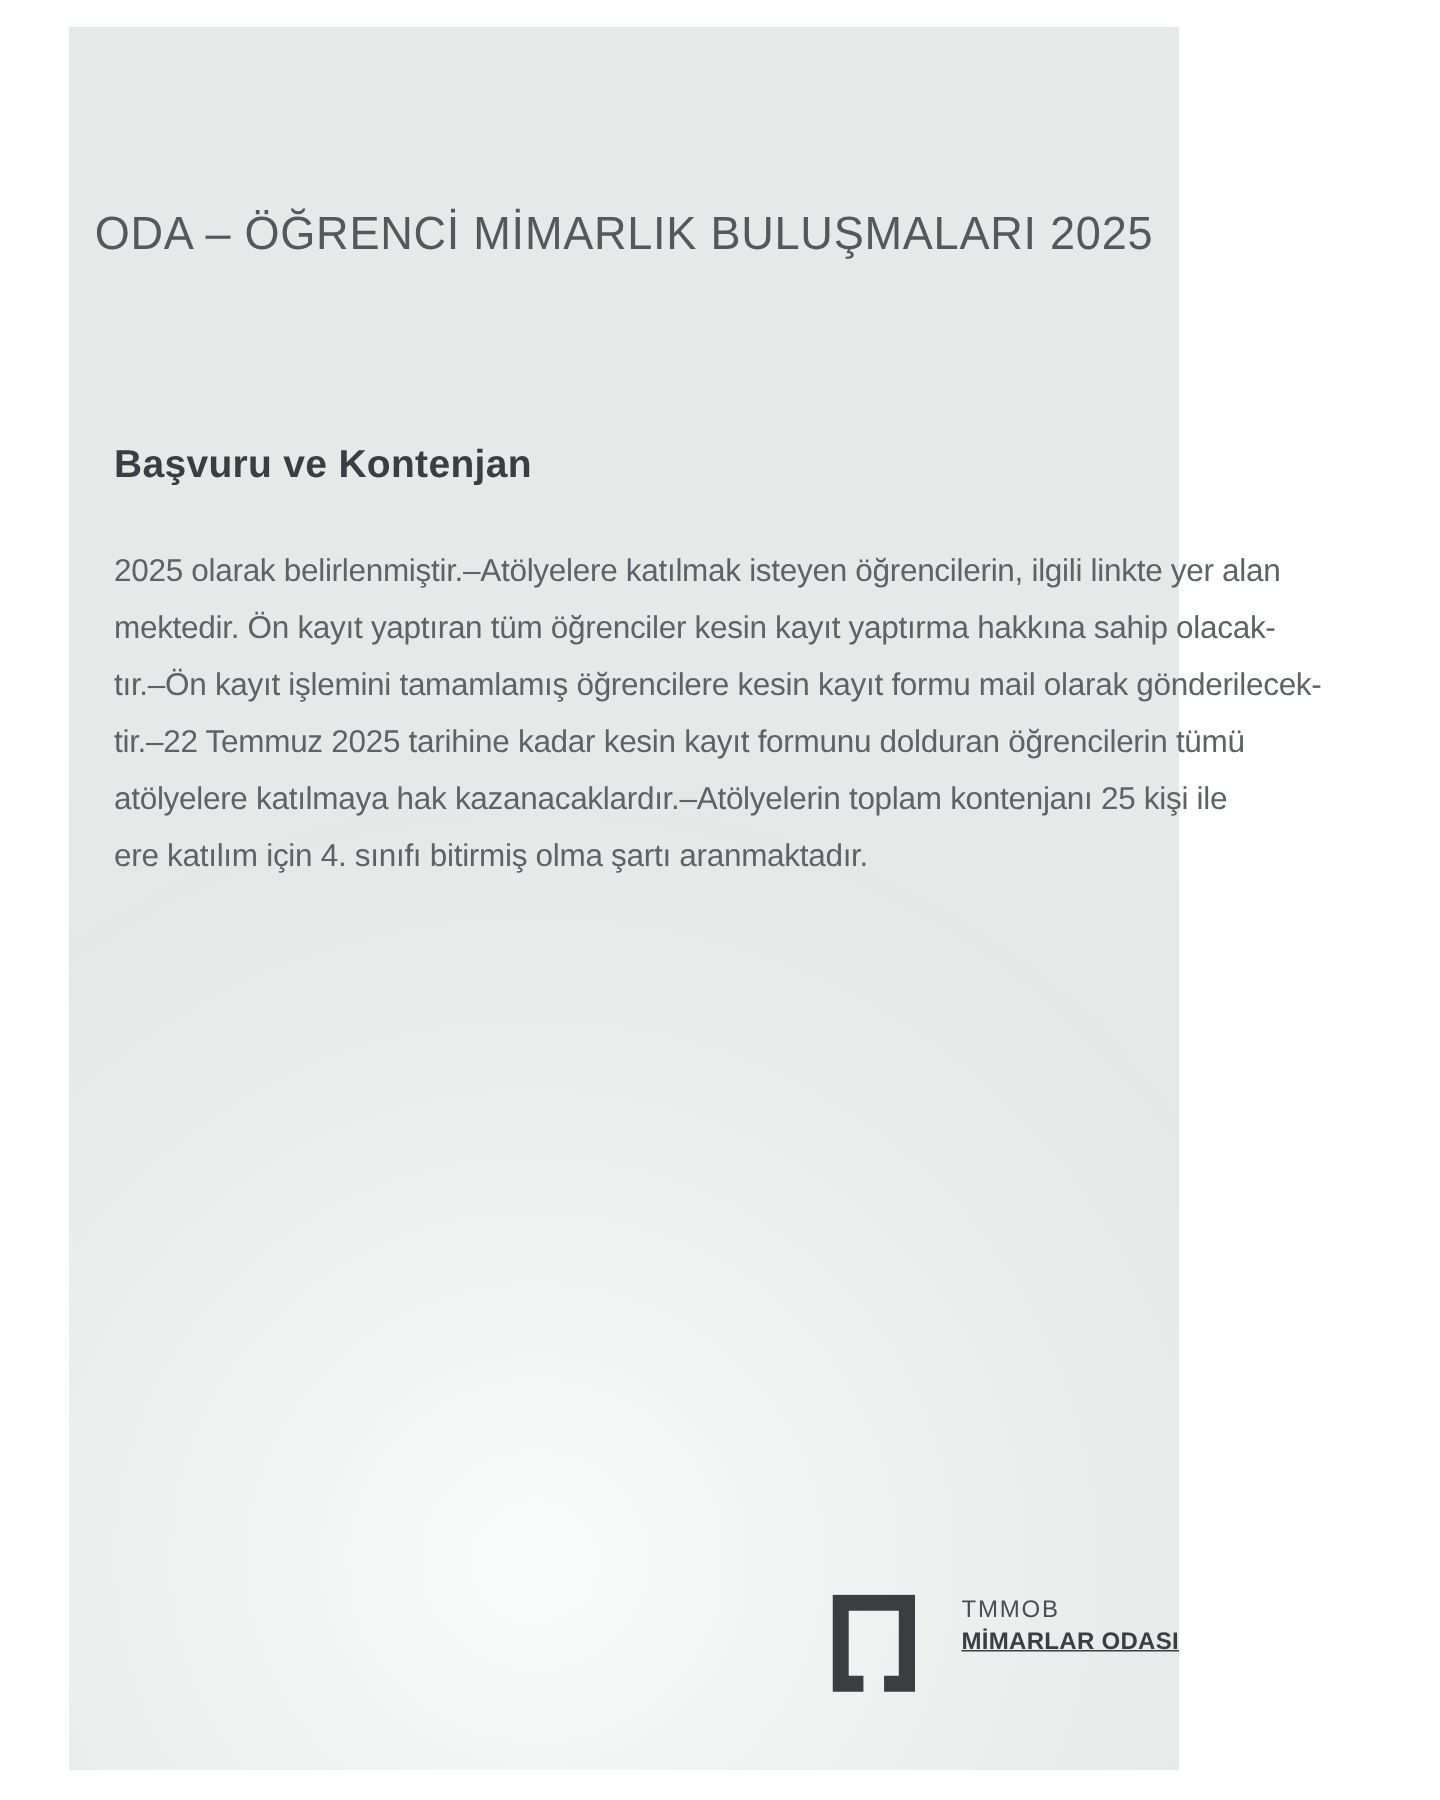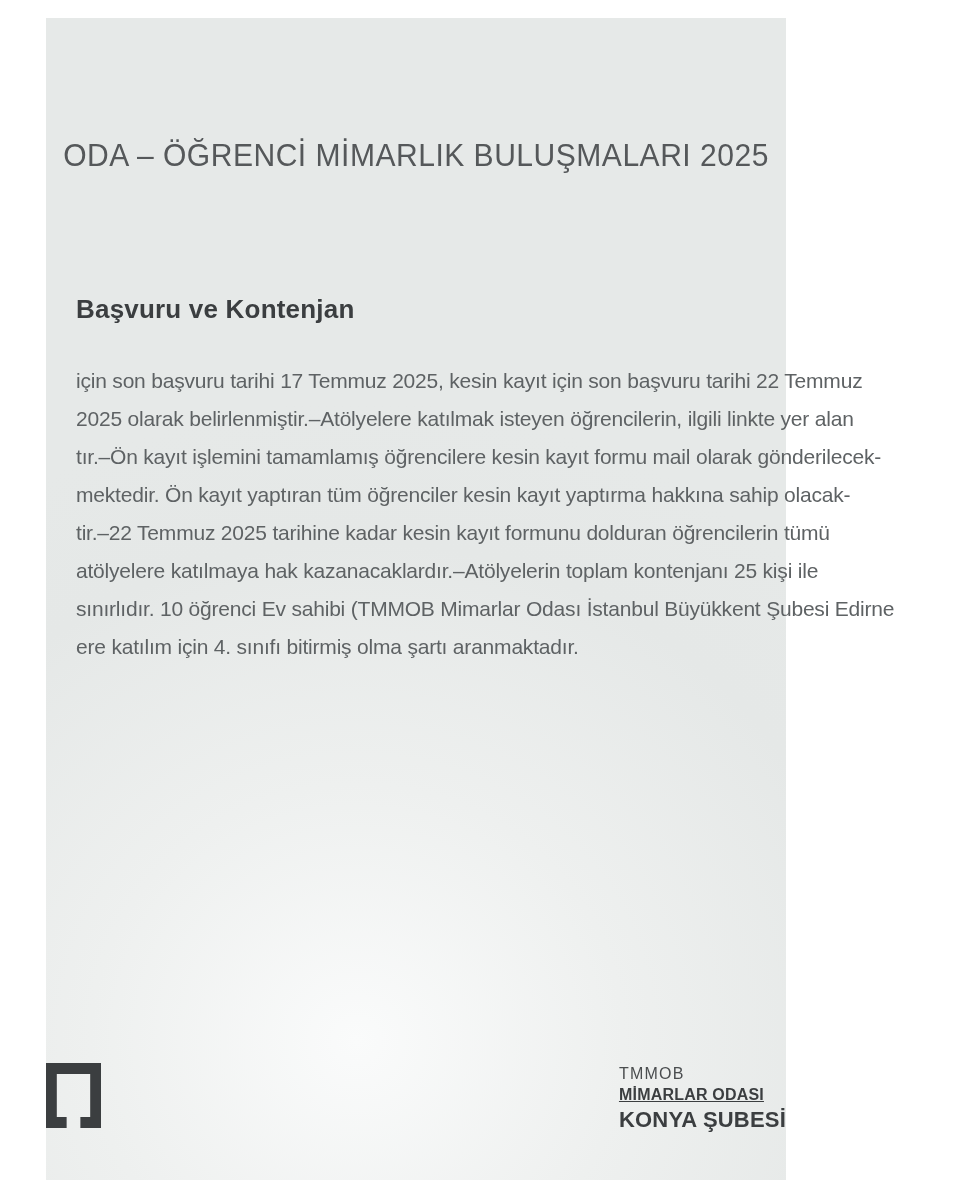--- a/index.html
+++ b/index.html
@@ -56,21 +56,21 @@
     color: #5e6264;
     white-space: nowrap;
   }
   .body-line { white-space: nowrap; }
   .footer-logo {
     position: absolute;
     top: 1045px;
     left: 0;
     right: 0;
     display: flex;
-    justify-content: space-between;
+    justify-content: flex-end;
     align-items: flex-start;
     gap: 31px;
   }
   .logo-mark {
     width: 55px;
     height: 65px;
     display: block;
     flex: 0 0 auto;
   }
   .logo-text {
@@ -105,34 +105,31 @@
 </head>
 <body>
 
 <div class="card">
 
   <h1 class="title">ODA – ÖĞRENCİ MİMARLIK BULUŞMALARI 2025</h1>
 
   <h2 class="heading">Başvuru ve Kontenjan</h2>
 
   <div class="body-text">
-      <div class="body-line">için son başvuru tarihi 17 Temmuz 2025, kesin kayıt için son başvuru tarihi 22 Temmuz</div>
       <div class="body-line">2025 olarak belirlenmiştir.–Atölyelere katılmak isteyen öğrencilerin, ilgili linkte yer alan</div>
+      <div class="body-line">mektedir. Ön kayıt yaptıran tüm öğrenciler kesin kayıt yaptırma hakkına sahip olacak-</div>
       <div class="body-line">tır.–Ön kayıt işlemini tamamlamış öğrencilere kesin kayıt formu mail olarak gönderilecek-</div>
-      <div class="body-line">mektedir. Ön kayıt yaptıran tüm öğrenciler kesin kayıt yaptırma hakkına sahip olacak-</div>
       <div class="body-line">tir.–22 Temmuz 2025 tarihine kadar kesin kayıt formunu dolduran öğrencilerin tümü</div>
       <div class="body-line">atölyelere katılmaya hak kazanacaklardır.–Atölyelerin toplam kontenjanı 25 kişi ile</div>
-      <div class="body-line">sınırlıdır. 10 öğrenci Ev sahibi (TMMOB Mimarlar Odası İstanbul Büyükkent Şubesi Edirne</div>
       <div class="body-line">ere katılım için 4. sınıfı bitirmiş olma şartı aranmaktadır.</div>
     </div>
 
   <div class="footer-logo">
     <svg class="logo-mark" viewBox="0 0 56 66" xmlns="http://www.w3.org/2000/svg" aria-hidden="true">
       <path d="M0,0 H56 V66 H35 V55 H45 V11 H11 V55 H21 V66 H0 Z" fill="#3b3e40"></path>
     </svg>
     <div class="logo-text">
       <div class="logo-tmmob">TMMOB</div>
       <div class="logo-org">MİMARLAR ODASI</div>
-      <div class="logo-branch">KONYA ŞUBESİ</div>
     </div>
   </div>
 
 </div>
 
 </body></html>

